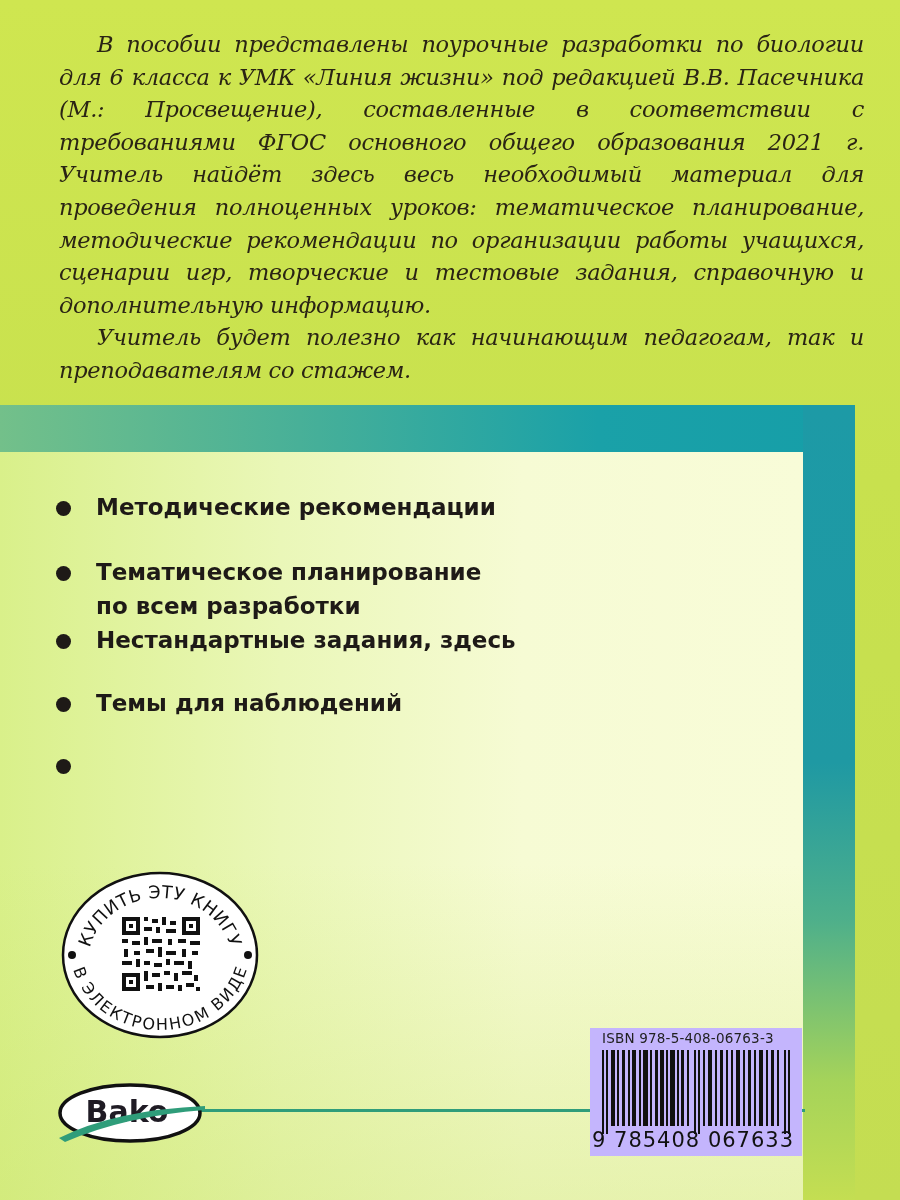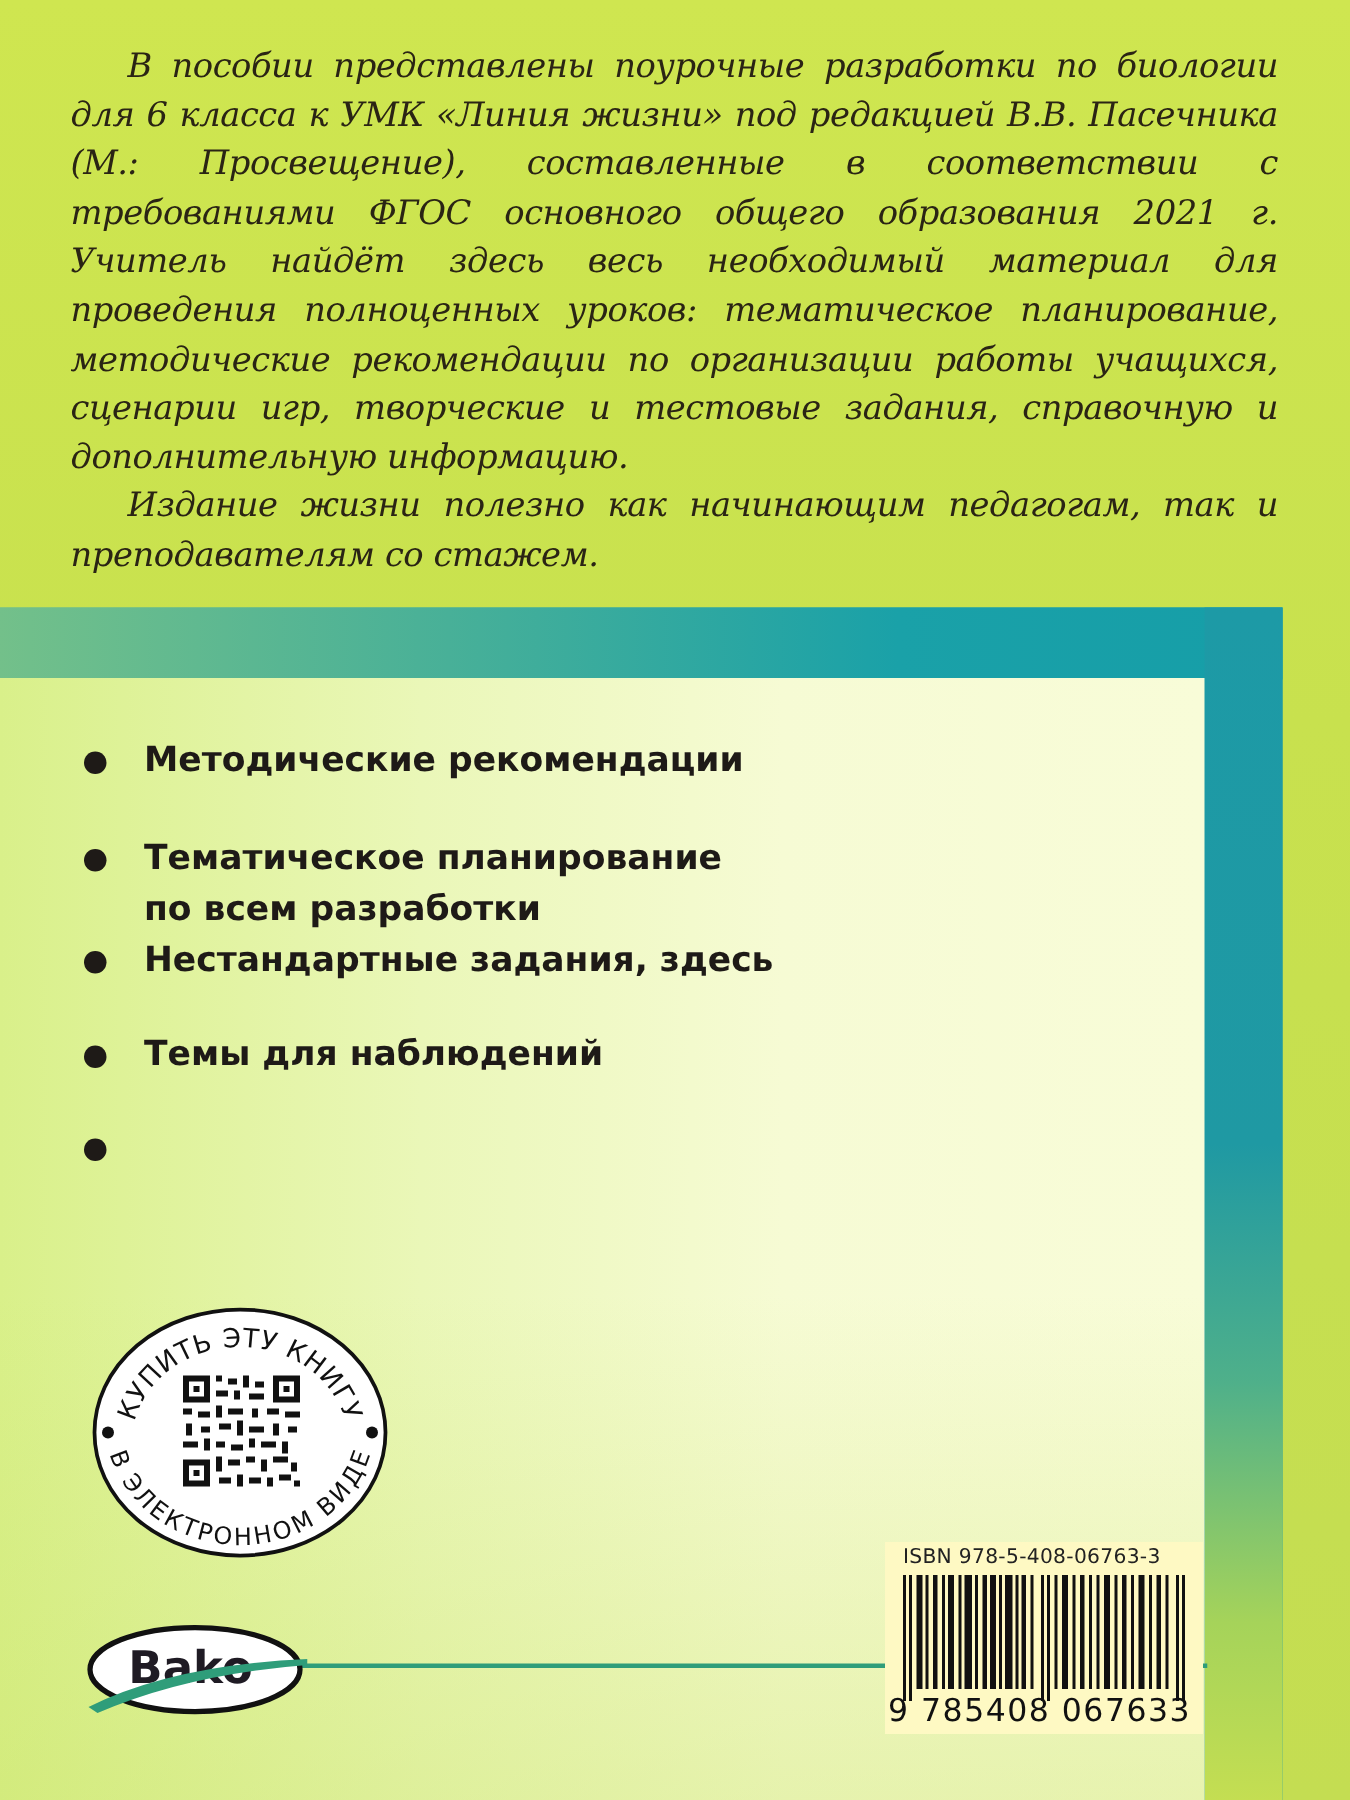--- a/index.html
+++ b/index.html
@@ -1,20 +1,20 @@
 <!DOCTYPE html>
 <html><head>
 <meta charset="utf-8">
 <style>
   html, body { margin:0; padding:0; }
   body { width:900px; height:1200px; overflow:hidden; position:relative;
          background:#c9e24f; font-family:"DejaVu Serif", serif; }
   .cover { position:absolute; inset:0;
            background:linear-gradient(180deg,#cfe650 0%,#c8e14e 40%,#c4dd52 100%); }
-  .desc { position:absolute; left:47px; top:28px; width:805px;
+  .desc { position:absolute; left:59px; top:28px; width:805px;
           font-family:"DejaVu Serif", serif; font-style:italic;
           font-size:22.5px; line-height:32.6px; color:#2a2414;
           text-align:justify; letter-spacing:-0.3px; }
   .desc p { margin:0; text-indent:38px; }
   .band { position:absolute; left:0; top:405px; width:855px; height:795px;
           background:linear-gradient(90deg,#6fbf88 0%,#3fae9a 40%,#16a0a8 75%,#1a9aa5 100%); }
   .band-right { position:absolute; left:803px; top:405px; width:52px; height:795px;
           background:linear-gradient(180deg,#1d9aa6 0%,#1f99a3 45%,#4fb08a 65%,#a5d35a 85%,#c4de52 100%); }
   .band-top { position:absolute; left:0; top:405px; width:855px; height:48px;
           background:linear-gradient(90deg,#73c08a 0%,#48b098 35%,#1aa1a8 70%,#169ea8 100%); }
@@ -23,37 +23,37 @@
           overflow:hidden; }
   .panel::after { content:""; position:absolute; inset:0;
           background:linear-gradient(180deg,rgba(255,255,255,0) 0%,rgba(255,255,255,0) 55%,rgba(200,226,100,0.35) 100%); }
   .features { position:absolute; left:52px; top:490px; list-style:none; margin:0; padding:0; z-index:2; }
   .features li { position:relative; padding-left:44px; font-family:"DejaVu Sans", sans-serif;
           font-weight:bold; font-size:23px; line-height:34px; color:#1e1a17; }
   .features li .dot { position:absolute; left:4px; top:11px; width:15px; height:15px;
           border-radius:50%; background:#1e1a17; }
   .qr-badge { position:absolute; left:60px; top:870px; width:200px; height:170px; z-index:3; }
   .isbn-box { position:absolute; left:590px; top:1028px; width:212px; height:128px;
-          background:#fef9c3; z-index:3; }
+          background:#c4b5fd; z-index:3; }
   .isbn-text { position:absolute; left:12px; top:2px; font-family:"DejaVu Sans", sans-serif;
           font-size:13.5px; color:#222; letter-spacing:0.2px; }
   .isbn-digits { position:absolute; left:2px; top:100px; font-family:"DejaVu Sans", sans-serif;
           font-size:21px; color:#111; letter-spacing:1px; }
   .barcode { position:absolute; left:12px; top:22px; width:190px; height:84px; }
   .logo-line { position:absolute; left:70px; top:1108px; width:735px; height:6px; z-index:2; }
   .logo { position:absolute; left:55px; top:1080px; width:150px; height:66px; z-index:3; }
 </style>
 </head>
 <body>
 
 <div class="cover"></div>
 
 <div class="desc">
   <p>В пособии представлены поурочные разработки по биологии для 6 класса к УМК «Линия жизни» под редакцией В.В. Пасечника (М.: Просвещение), составленные в соответствии с требованиями ФГОС основного общего образования 2021 г. Учитель найдёт здесь весь необходимый материал для проведения полноценных уроков: тематическое планирование, методические рекомендации по организации работы учащихся, сценарии игр, творческие и тестовые задания, справочную и дополнительную информацию.</p>
-  <p>Издание жизни полезно как начинающим педагогам, так и преподавателям со стажем.</p>
+  <p>Учитель будет полезно как начинающим педагогам, так и преподавателям со стажем.</p>
 </div>
 
 <div class="band"></div>
 <div class="band-top"></div>
 <div class="band-right"></div>
 <div class="panel"></div>
 
 <ul class="features">
   <li style="margin-bottom:31px;">
     <span class="dot"></span>

